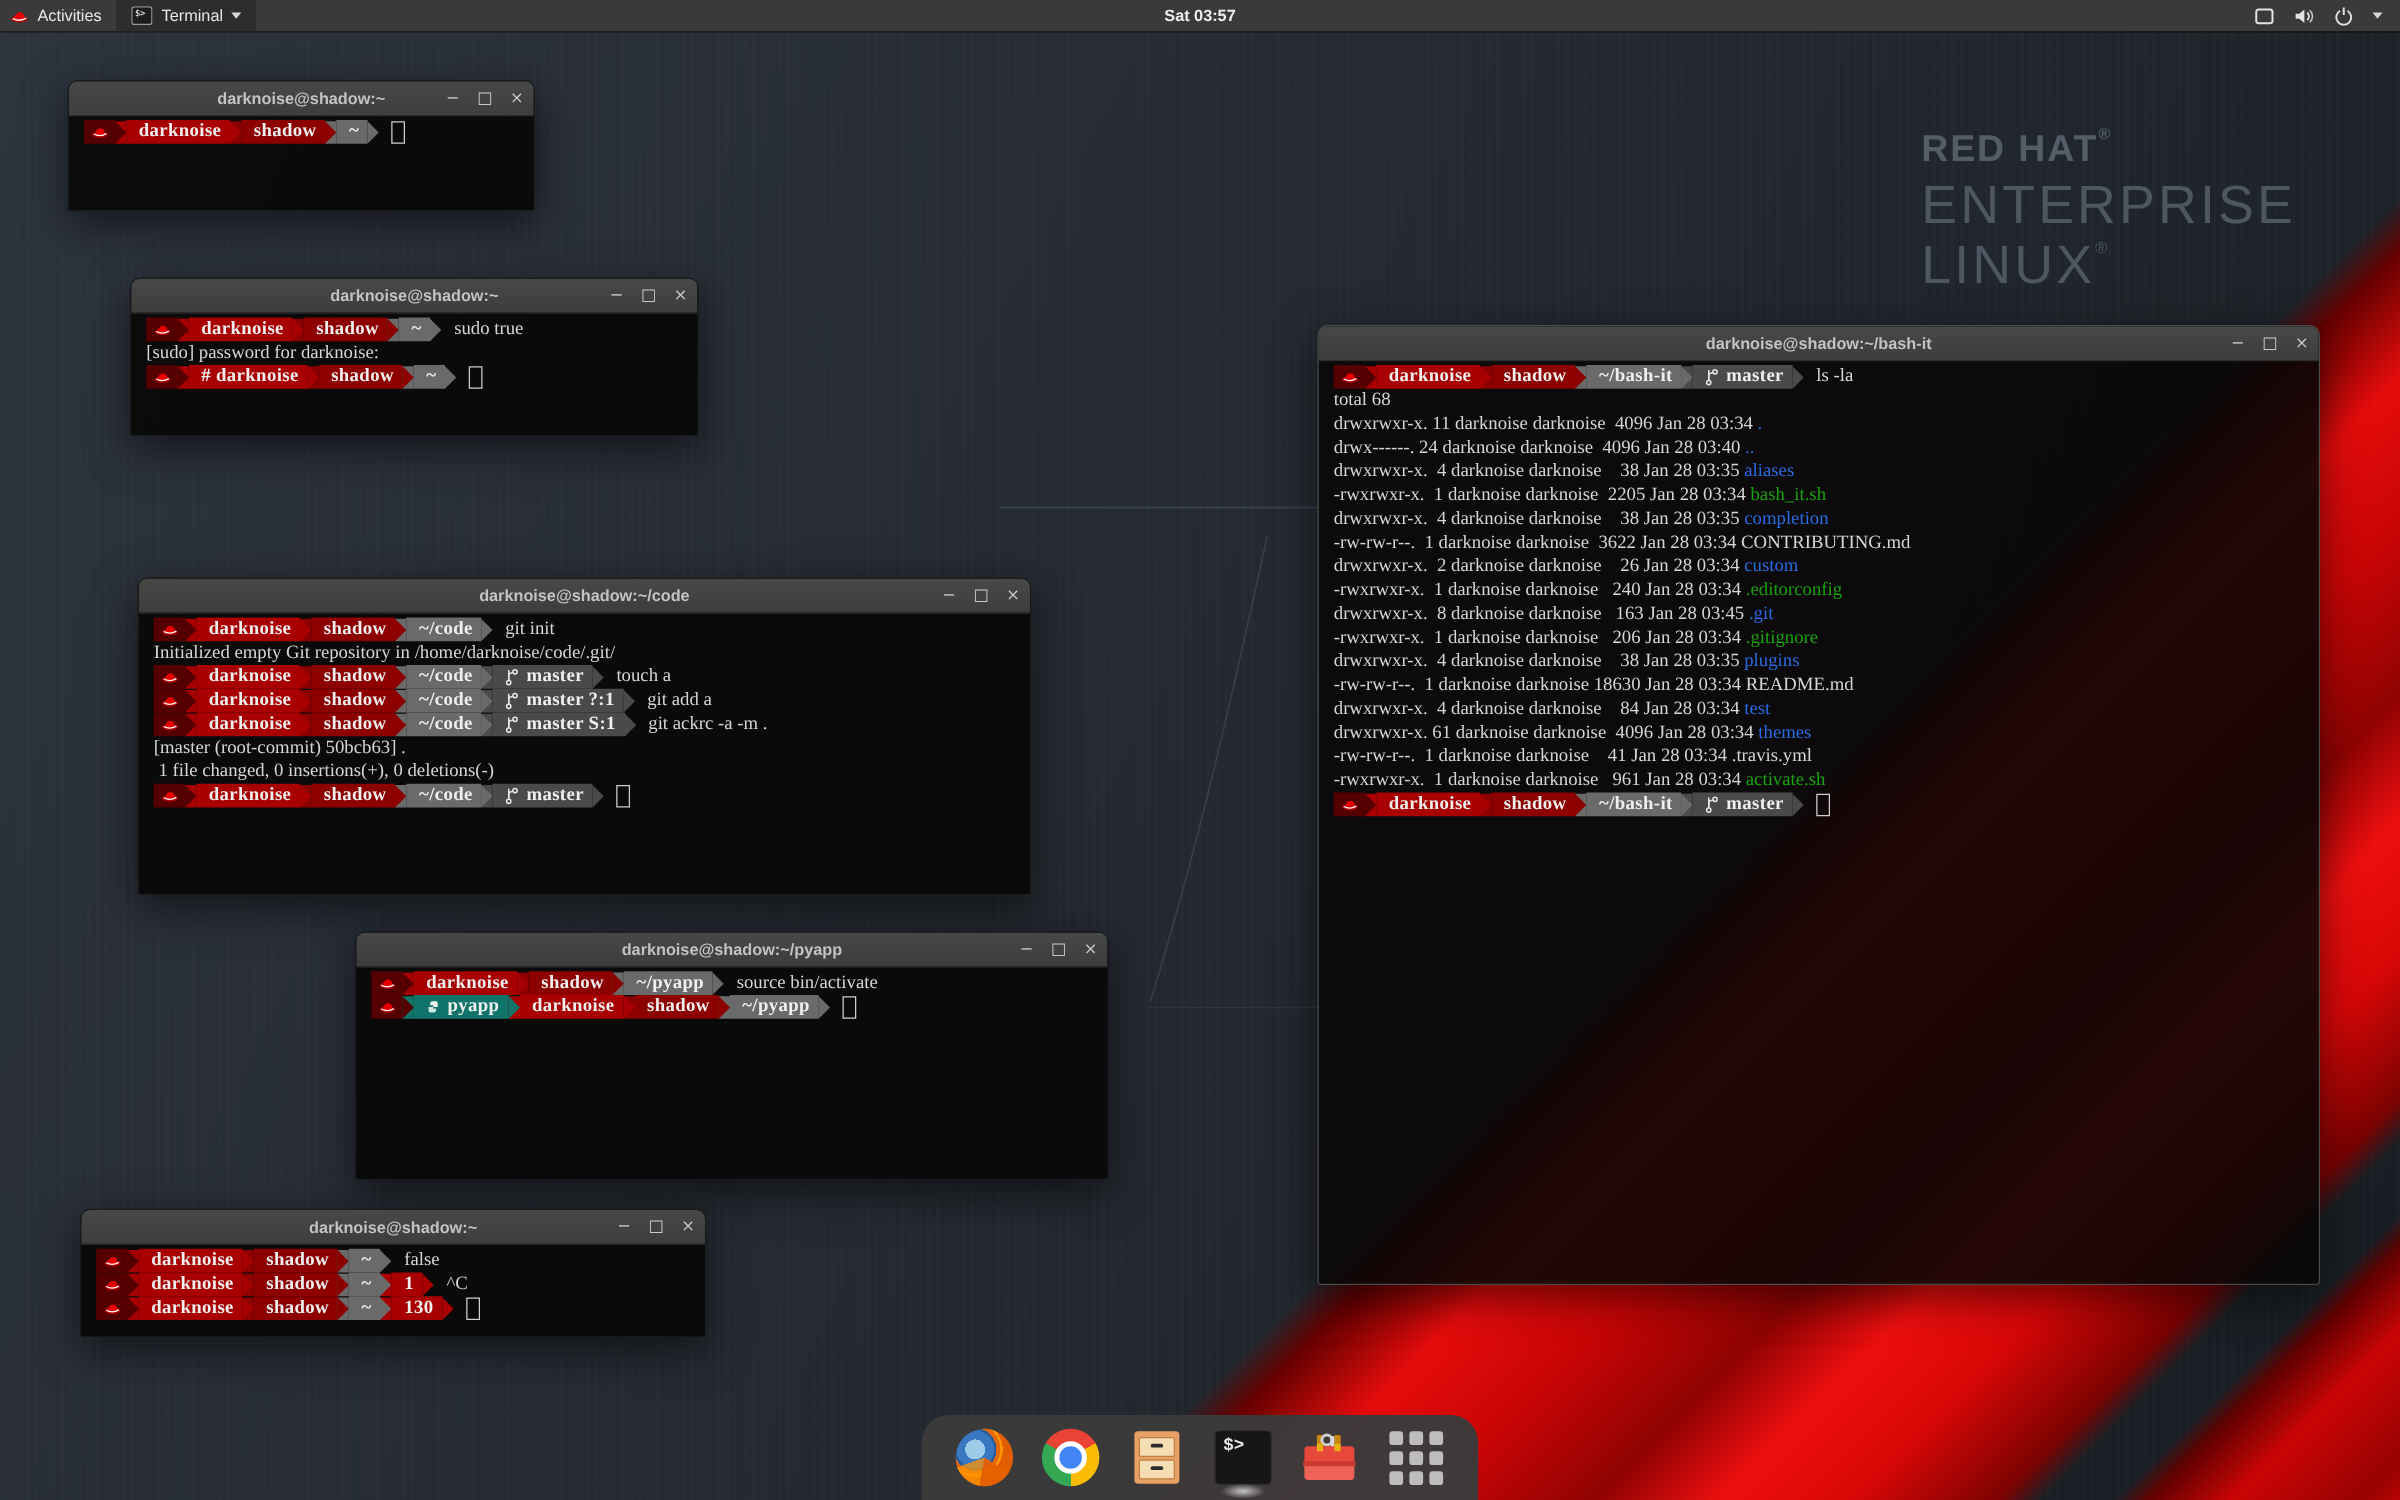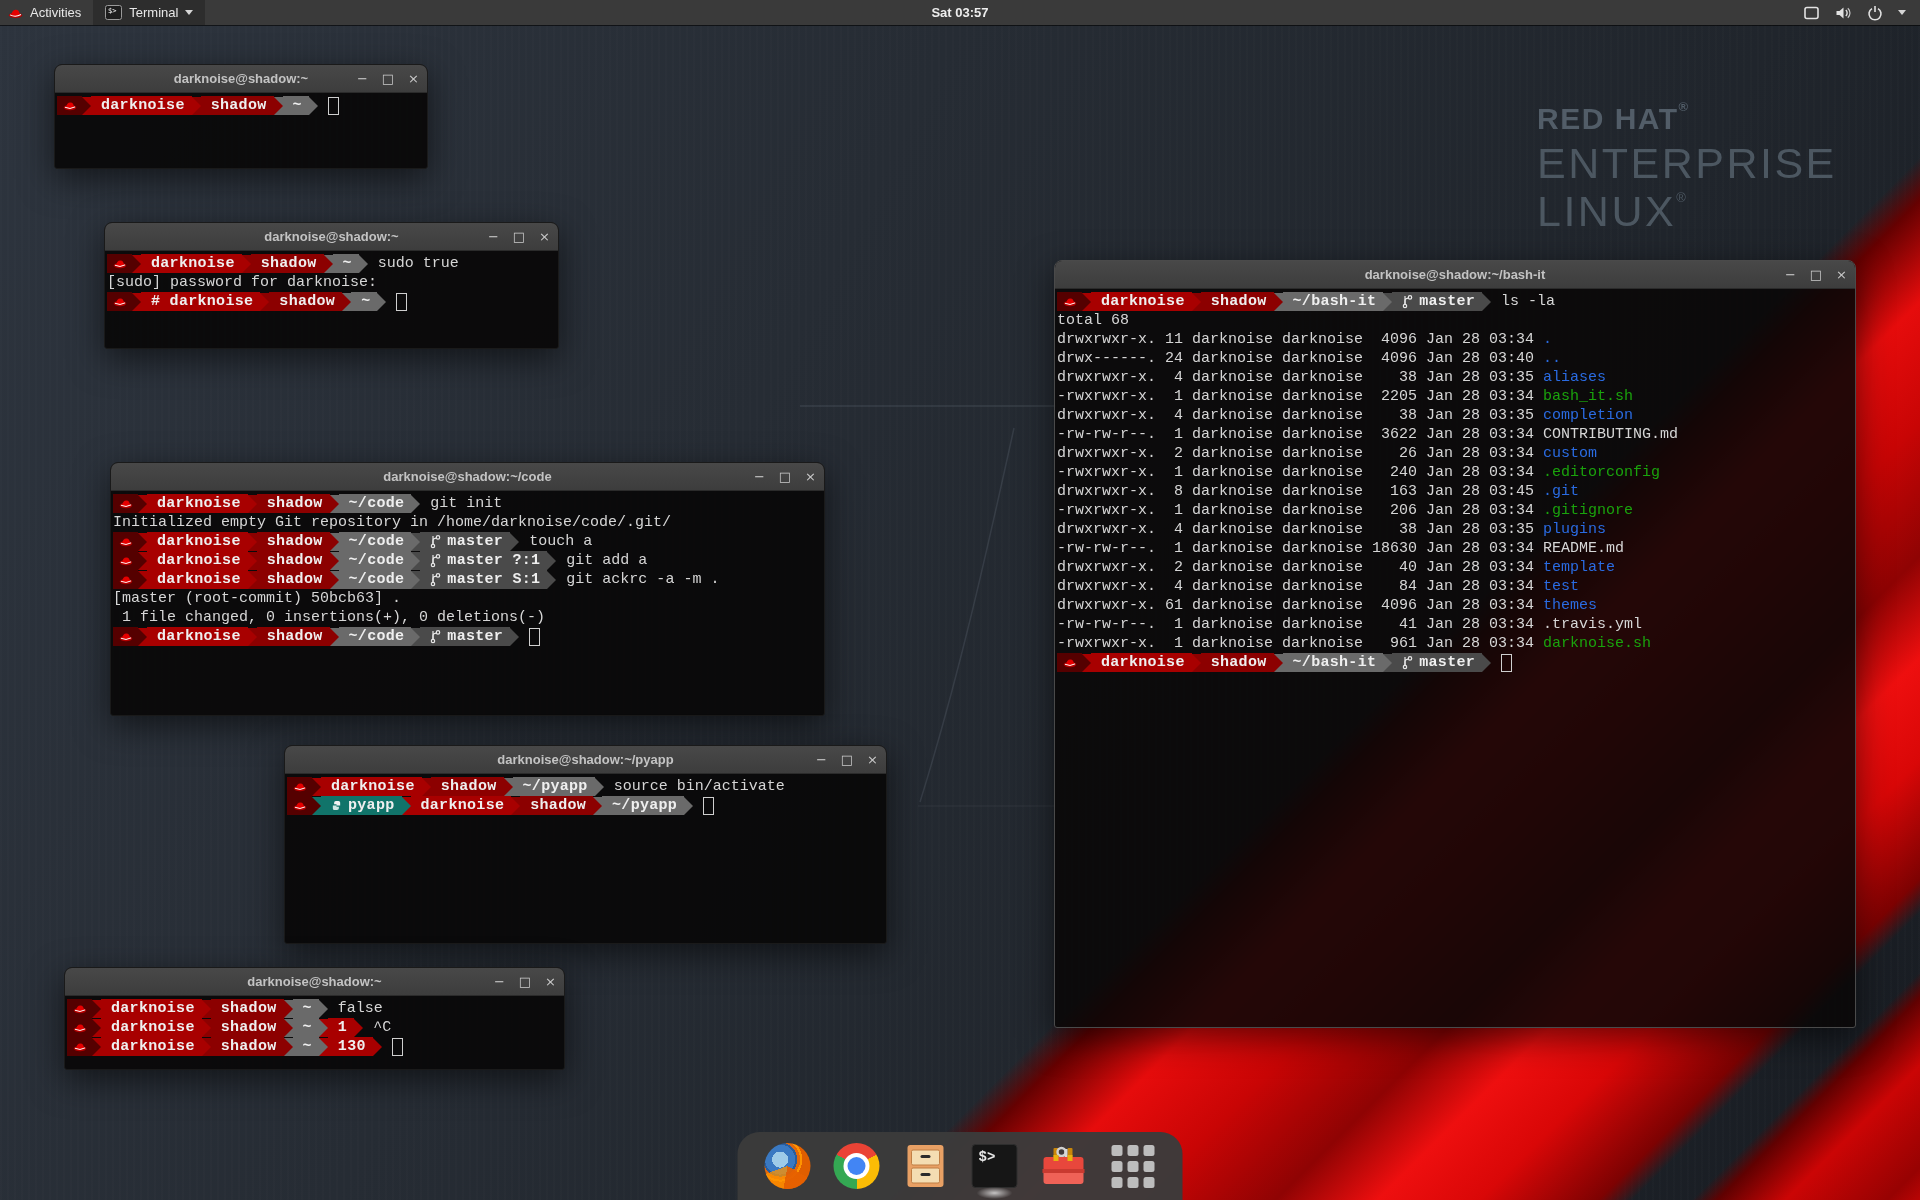--- a/index.html
+++ b/index.html
@@ -34,22 +34,22 @@
   .caret{width:0;height:0;border-left:4px solid transparent;border-right:4px solid transparent;border-top:5px solid #d6d6d6;display:inline-block;}
   
   .term-window{position:absolute;border:1px solid #1a1a1a;border-radius:8px 8px 3px 3px;
     box-shadow:0 10px 34px rgba(0,0,0,.55);overflow:hidden;background:rgba(8,7,7,.9);}
   .term-window.big{border-color:#4a4a4a;background:rgba(9,7,7,.88);}
   .titlebar{height:27px;background:linear-gradient(#484848,#3d3d3d);border-bottom:1px solid #2b2b2b;
     position:relative;display:flex;align-items:center;justify-content:center;cursor:default;}
   .titlebar .title{font-size:13px;font-weight:bold;color:#c3c3c3;}
   .winbtns{position:absolute;right:8px;top:0;height:27px;display:flex;align-items:center;gap:14px;}
   .winbtn{color:#c9c9c9;font-size:13px;line-height:1;cursor:pointer;font-family:"DejaVu Sans",sans-serif;}
-  .term-body{position:relative;padding:3px 2px 2px 2px;font-family:Liberation Mono, monospace;
-    font-size:15px;line-height:19px;color:var(--t-fg,#d6d6d6);overflow:hidden;height:calc(100% - 28px);}
+  .term-body{position:relative;padding:3px 2px 2px 2px;font-family:Liberation Serif, serif;
+    font-size:15px;line-height:19px;color:var(--t-fg,#d6d6d6);overflow:hidden;height:calc(100% - 28px);margin-left:10px;}
   .tline{display:flex;align-items:center;white-space:pre;height:19px;}
   .ttext{white-space:pre;}
   .chip{display:inline-flex;align-items:center;height:19px;padding:0 7px 0 10px;font-weight:bold;
     color:#efefef;letter-spacing:.3px;}
   .chip-hat{padding:0 5px 0 6px;}
   .chip svg{display:block;}
   .chip .chip-t{display:inline-block;}
   .chip svg + .chip-t{margin-left:6px;}
   .parrow{width:0;height:0;border-top:9.5px solid transparent;border-bottom:9.5px solid transparent;
     border-left:9px solid #000;flex:0 0 auto;}
@@ -320,25 +320,24 @@
         <div class="tline"><span class="ttext">drwxrwxr-x.  4 darknoise darknoise    38 Jan 28 03:35 </span><span class="ttext" style="color: rgb(42, 107, 226);">aliases</span></div>
         <div class="tline"><span class="ttext">-rwxrwxr-x.  1 darknoise darknoise  2205 Jan 28 03:34 </span><span class="ttext" style="color: rgb(26, 163, 12);">bash_it.sh</span></div>
         <div class="tline"><span class="ttext">drwxrwxr-x.  4 darknoise darknoise    38 Jan 28 03:35 </span><span class="ttext" style="color: rgb(42, 107, 226);">completion</span></div>
         <div class="tline"><span class="ttext">-rw-rw-r--.  1 darknoise darknoise  3622 Jan 28 03:34 </span><span class="ttext" style="color: rgb(214, 214, 214);">CONTRIBUTING.md</span></div>
         <div class="tline"><span class="ttext">drwxrwxr-x.  2 darknoise darknoise    26 Jan 28 03:34 </span><span class="ttext" style="color: rgb(42, 107, 226);">custom</span></div>
         <div class="tline"><span class="ttext">-rwxrwxr-x.  1 darknoise darknoise   240 Jan 28 03:34 </span><span class="ttext" style="color: rgb(26, 163, 12);">.editorconfig</span></div>
         <div class="tline"><span class="ttext">drwxrwxr-x.  8 darknoise darknoise   163 Jan 28 03:45 </span><span class="ttext" style="color: rgb(42, 107, 226);">.git</span></div>
         <div class="tline"><span class="ttext">-rwxrwxr-x.  1 darknoise darknoise   206 Jan 28 03:34 </span><span class="ttext" style="color: rgb(26, 163, 12);">.gitignore</span></div>
         <div class="tline"><span class="ttext">drwxrwxr-x.  4 darknoise darknoise    38 Jan 28 03:35 </span><span class="ttext" style="color: rgb(42, 107, 226);">plugins</span></div>
         <div class="tline"><span class="ttext">-rw-rw-r--.  1 darknoise darknoise 18630 Jan 28 03:34 </span><span class="ttext" style="color: rgb(214, 214, 214);">README.md</span></div>
-        <div class="tline"><span class="ttext">drwxrwxr-x.  2 darknoise darknoise    40 Jan 28 03:34 </span><span class="ttext" style="color: rgb(42, 107, 226);">template</span></div>
         <div class="tline"><span class="ttext">drwxrwxr-x.  4 darknoise darknoise    84 Jan 28 03:34 </span><span class="ttext" style="color: rgb(42, 107, 226);">test</span></div>
         <div class="tline"><span class="ttext">drwxrwxr-x. 61 darknoise darknoise  4096 Jan 28 03:34 </span><span class="ttext" style="color: rgb(42, 107, 226);">themes</span></div>
         <div class="tline"><span class="ttext">-rw-rw-r--.  1 darknoise darknoise    41 Jan 28 03:34 </span><span class="ttext" style="color: rgb(214, 214, 214);">.travis.yml</span></div>
-        <div class="tline"><span class="ttext">-rwxrwxr-x.  1 darknoise darknoise   961 Jan 28 03:34 </span><span class="ttext" style="color: rgb(26, 163, 12);">darknoise.sh</span></div>
+        <div class="tline"><span class="ttext">-rwxrwxr-x.  1 darknoise darknoise   961 Jan 28 03:34 </span><span class="ttext" style="color: rgb(26, 163, 12);">activate.sh</span></div>
         <div class="tline"><span class="chip chip-hat" style="background: rgb(85, 0, 0);"><svg width="14" height="11" viewBox="0 0 16 12">
     <ellipse cx="8" cy="8.4" rx="7" ry="3" fill="#b40000"></ellipse>
     <path d="M3.6 8.2 Q4.4 2.6 8.4 2.6 Q12.4 2.6 12.4 8.2 Q10.4 9.6 8 9.6 Q5.6 9.6 3.6 8.2 Z" fill="#e60000"></path>
     <path d="M2.2 8 Q8 11 13.8 7.6" stroke="#ffffff" stroke-width="1.1" fill="none"></path>
   </svg></span><span class="parrow" style="border-left-color: rgb(85, 0, 0); background: rgb(168, 0, 0);"></span><span class="chip" style="background: rgb(168, 0, 0);"><span class="chip-t">darknoise</span></span><span class="parrow" style="border-left-color: rgb(168, 0, 0); background: rgb(140, 0, 0);"></span><span class="chip" style="background: rgb(140, 0, 0);"><span class="chip-t">shadow</span></span><span class="parrow" style="border-left-color: rgb(140, 0, 0); background: rgb(106, 106, 106);"></span><span class="chip" style="background: rgb(106, 106, 106);"><span class="chip-t">~/bash-it</span></span><span class="parrow" style="border-left-color: rgb(106, 106, 106); background: rgb(74, 74, 74);"></span><span class="chip" style="background: rgb(74, 74, 74);"><svg width="11" height="15" viewBox="0 0 11 15">
     <circle cx="3" cy="12" r="1.7" fill="none" stroke="#e8e8e8" stroke-width="1.2"></circle>
     <circle cx="8" cy="3.4" r="1.7" fill="none" stroke="#e8e8e8" stroke-width="1.2"></circle>
     <path d="M3 10.2 V6.5 Q3 4.6 5 4.4 L6.2 4.1" fill="none" stroke="#e8e8e8" stroke-width="1.2"></path>
     <path d="M3 10.2 V2" fill="none" stroke="#e8e8e8" stroke-width="1.2"></path>
   </svg><span class="chip-t">master</span></span><span class="parrow" style="border-left-color: rgb(74, 74, 74); background: transparent;"></span><span class="cursor"></span></div>

